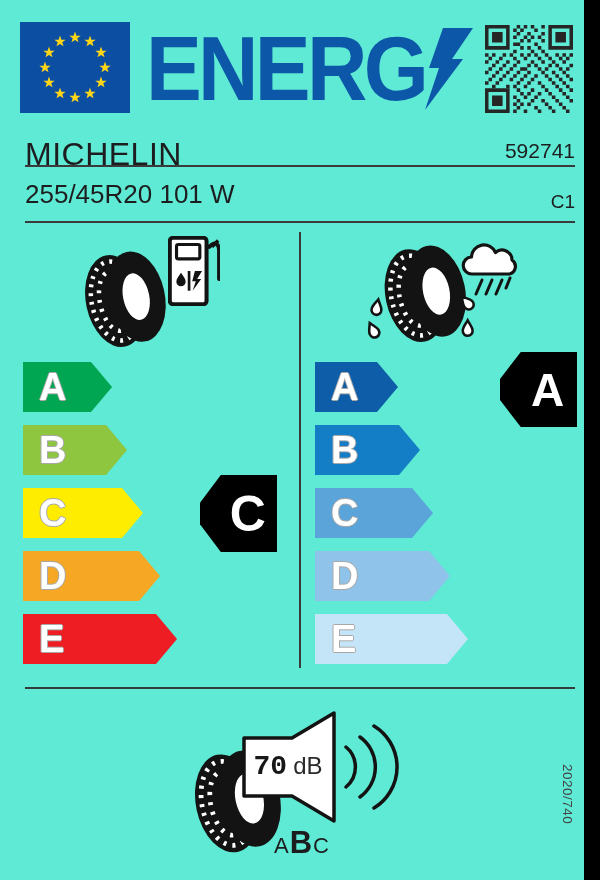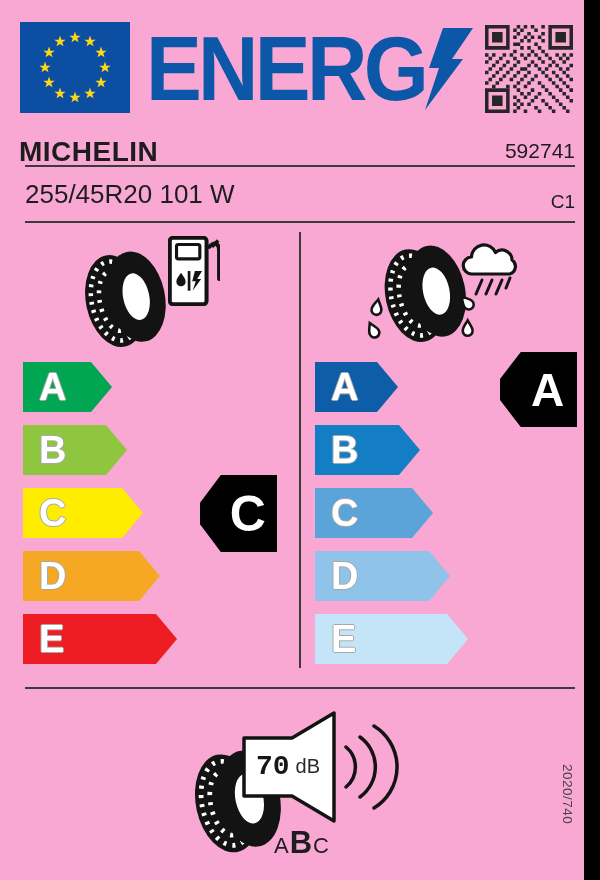--- a/index.html
+++ b/index.html
@@ -1,32 +1,32 @@
 <!DOCTYPE html>
 <html><head>
 <meta charset="utf-8">
 <style>
   * { margin:0; padding:0; box-sizing:border-box; }
   html,body { background:#fff; }
   body { font-family:"Liberation Sans", sans-serif; color:#1d1d1f; }
-  .label { position:relative; width:600px; height:880px; background:#f9a8d4; overflow:hidden; }
+  .label { position:relative; width:600px; height:880px; background:#5eead4; overflow:hidden; }
 
   
   .edge-strip { position:absolute; left:584px; top:0; width:16px; height:880px; background:#000; }
 
   
   .eu-flag { position:absolute; left:20px; top:22px; width:110px; height:91px; }
   .logo-text { position:absolute; left:146px; top:24px; font-size:90px; font-weight:900;
                letter-spacing:-4px; color:#0c57a8; transform:scaleX(0.93); transform-origin:left top;
                line-height:90px; }
   .bolt { position:absolute; left:421px; top:28px; width:52px; height:82px; }
   .qr { position:absolute; left:485px; top:25px; width:88px; height:88px; }
 
   
-  .brand { position:absolute; left:19px; top:136px; font-size:28px; font-weight:700; letter-spacing:0.5px; }
+  .brand { position:absolute; left:25px; top:136px; font-size:32px; font-weight:400; letter-spacing:0.5px; }
   .article { position:absolute; right:25px; top:139px; font-size:21px; }
   .hline { position:absolute; left:25px; width:550px; height:2px; background:#3a3a3a; }
   .hline-1 { top:165px; } .hline-2 { top:221px; } .hline-3 { top:687px; }
   .size { position:absolute; left:25px; top:179px; font-size:26px; }
   .tclass { position:absolute; right:25px; top:191px; font-size:19px; }
 
   
   .vdivider { position:absolute; left:299px; top:232px; width:2px; height:436px; background:#3a3a3a; }
 
   .icon-tire-left { position:absolute; left:84px; top:250px; width:82px; height:98px; }
@@ -55,21 +55,21 @@
   .arrow-fuel span { font-size:50px; }
   .arrow-wet { left:500px; top:352px; width:77px; height:75px; }
   .arrow-wet span { font-size:46px; }
 
   
   .noise-section { position:absolute; left:188px; top:703px; width:230px; height:170px; }
   .noise-svg { position:absolute; left:0; top:0; width:230px; height:170px; }
   .noise-value-box { position:absolute; left:58px; top:38px; width:84px; height:50px;
                      display:flex; align-items:center; justify-content:center; gap:6px; }
   .noise-value { font-size:28px; font-weight:800; color:#171717;font-family:Liberation Mono, monospace; }
-  .noise-unit { font-size:20px; color:#2a2a2a; }
+  .noise-unit { font-size:24px; color:#2a2a2a; }
   .noise-classes { position:absolute; left:86px; top:116px; width:70px; height:40px;
                    display:flex; align-items:flex-end; gap:1px; color:#1d1d1f; }
   .noise-class-small { font-size:22px; line-height:26px; }
   .noise-class-big { font-size:31px; font-weight:800; line-height:32px; }
 
   .regulation { position:absolute; left:560px; top:764px; height:100px; writing-mode:vertical-rl;
                 font-size:13.5px; color:#454545; letter-spacing:0.5px; }
 
   svg { display:block; }
   .hidden-defs { position:absolute; width:0; height:0; overflow:hidden; }

